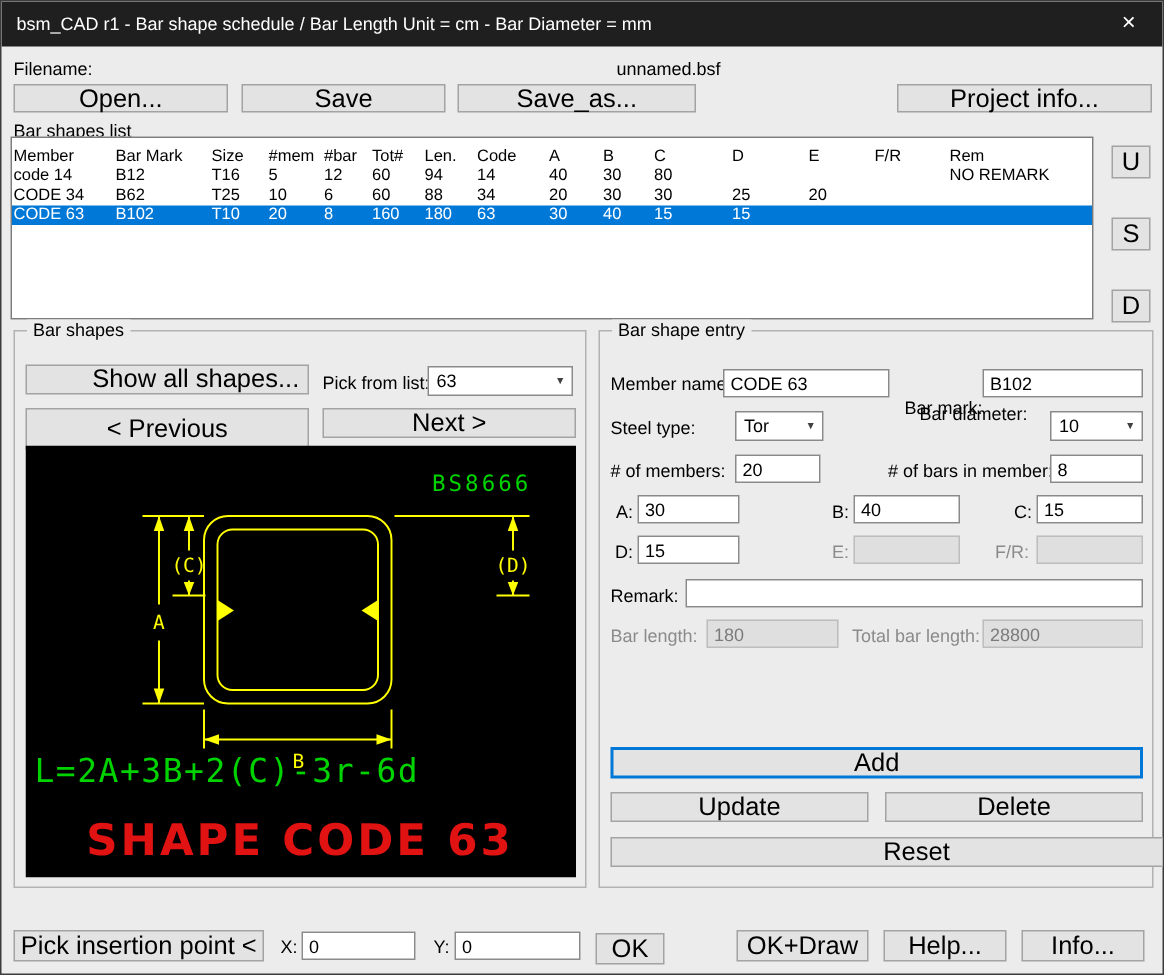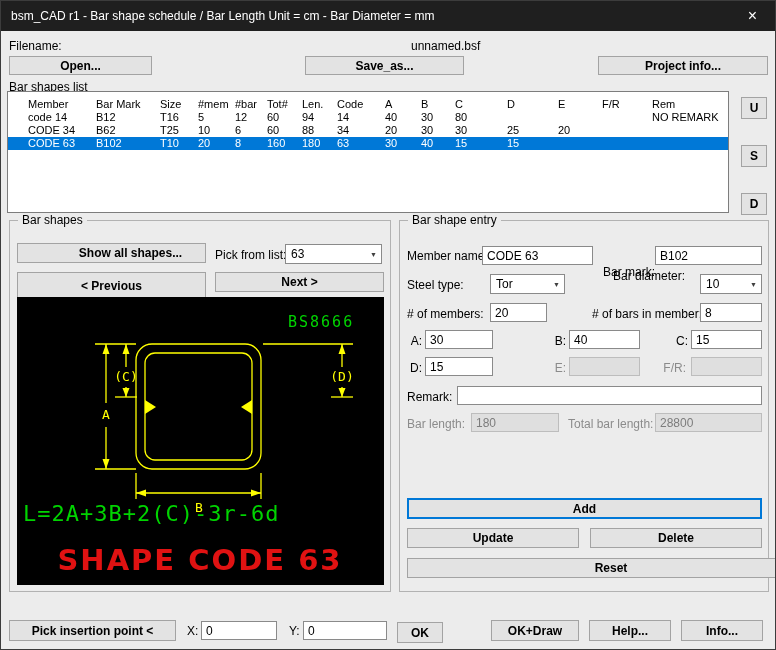--- a/index.html
+++ b/index.html
@@ -10,30 +10,30 @@
     font-family:"Liberation Sans","DejaVu Sans",sans-serif;
     font-size:12px; color:#000;
     border:1px solid #3c3c3c; overflow:hidden;
   }
   .titlebar { position:absolute; left:0; top:0; width:100%; height:30px; background:var(--titlebar-bg,#1f1f1f); color:#fff; display:flex; align-items:center; }
   .titlebar .title { margin-left:10px; font-size:12px; white-space:nowrap; }
   .close-btn { position:absolute; right:0; top:0; width:45px; height:30px; color:#fff; background:transparent; border:none; font-size:16px; line-height:30px; text-align:center; font-family:inherit; }
   .lbl { position:absolute; font-size:12px; white-space:nowrap; }
   .lbl.right { text-align:right; }
   .lbl.dis { color:#8b8b8b; }
-  .btn { position:absolute; background:#e3e3e3; border:1px solid #a3a3a3; font-family:inherit; font-size:12px; color:#000; display:flex; align-items:center; justify-content:center; white-space:nowrap;font-weight:bold; }
+  .btn { position:absolute; background:#e3e3e3; border:1px solid #a3a3a3; font-family:inherit; font-size:17px; color:#000; display:flex; align-items:center; justify-content:center; white-space:nowrap; }
   .btn.default { border:2px solid var(--accent,#0078d7); }
   .input { position:absolute; height:19px; border:1px solid #8a8a8a; background:#fff; font-family:inherit; font-size:12px; padding:0 4px; color:#000; }
   .input:disabled { background:#dfdfdf; border-color:#bdbdbd; color:#7c7c7c; }
   .select { position:absolute; height:20px; border:1px solid #8a8a8a; background:#fff; display:flex; align-items:center; justify-content:space-between; padding:0 4px 0 5px; font-size:12px; }
   .select .arrow { font-size:7px; color:#404040; line-height:1; }
   .group { position:absolute; border:1px solid #b2b2b2; }
   .group-label { position:absolute; top:-8px; left:8px; background:var(--dialog-bg,#ececec); padding:0 4px; font-size:12px; white-space:nowrap; }
   .listbox { position:absolute; left:6px; top:90px; width:722px; height:122px; background:#fff; border:1px solid #7d7d7d; padding-top:6px; overflow:hidden; font-size:11px; }
-  .lb-row { display:grid; grid-template-columns:68px 64px 38px 37px 32px 35px 35px 48px 36px 34px 52px 51px 44px 50px 1fr; height:13px; line-height:13px; padding-left:20px; white-space:nowrap; }
+  .lb-row { display:grid; grid-template-columns:68px 64px 38px 37px 32px 35px 35px 48px 36px 34px 52px 51px 44px 50px 1fr; height:13px; line-height:13px; padding-left:1px; white-space:nowrap; }
   .lb-row span { overflow:hidden; }
   .lb-row.selected { background:var(--accent,#0078d7); color:#fff; }
   .canvas { position:absolute; left:16px; top:296px; width:367px; height:288px; }
   .cv-line { stroke:var(--canvas-line,#ffff00); stroke-width:1.3; fill:none; }
   .cv-fill { fill:var(--canvas-line,#ffff00); }
   .cv-dimtext { fill:var(--canvas-line,#ffff00); font-family:"DejaVu Sans Mono",monospace; font-size:13px; text-anchor:middle; }
   .cv-green { fill:var(--canvas-green,#00d400); }
   .cv-mono { font-family:"DejaVu Sans Mono",monospace; }
   .cv-red { fill:var(--canvas-red,#e01212); font-family:"DejaVu Sans",sans-serif; }
   .status { white-space:pre; }
@@ -45,20 +45,21 @@
 
   <div class="titlebar">
     <span class="title">bsm_CAD r1 - Bar shape schedule / Bar Length Unit = cm - Bar Diameter = mm</span>
     <button class="close-btn">×</button>
   </div>
 
   <span class="lbl" style="left:8px;top:38px;">Filename:</span>
   <span class="lbl" style="left:410px;top:38px;">unnamed.bsf</span>
 
   <button class="btn" style="left:8px;top:55px;width:143px;height:19px;">Open...</button>
+  <button class="btn" style="left:160px;top:55px;width:136px;height:19px;">Save</button>
   <button class="btn" style="left:304px;top:55px;width:159px;height:19px;">Save_as...</button>
   <button class="btn" style="left:597px;top:55px;width:170px;height:19px;">Project info...</button>
 
   <span class="lbl" style="left:8px;top:79px;">Bar shapes list</span>
   <div class="listbox">
     <div class="lb-row">
       <span>Member</span>
         <span>Bar Mark</span>
         <span>Size</span>
         <span>#mem</span>
@@ -185,21 +186,21 @@
   <div class="group" style="left:398px;top:219px;width:370px;height:372px;">
     <span class="group-label">Bar shape entry</span>
   </div>
 
   <span class="lbl" style="left:406px;top:248px;">Member name:</span>
   <input class="input" style="left: 481px; top: 245px; width: 111px;" value="CODE 63">
   <span class="lbl" style="left:602px;top:264px;">Bar mark:</span>
   <input class="input" style="left: 654px; top: 245px; width: 107px;" value="B102">
 
   <span class="lbl" style="left:406px;top:277px;">Steel type:</span>
-  <div class="select" style="left:489px;top:273px;width:75px;">
+  <div class="select" style="left:489px;top:273px;width:59px;">
     <span>Tor</span>
     <span class="arrow">▼</span>
   </div>
   <span class="lbl" style="left:612px;top:268px;">Bar diameter:</span>
   <div class="select" style="left:699px;top:273px;width:62px;">
     <span>10</span>
     <span class="arrow">▼</span>
   </div>
 
   <span class="lbl" style="left:406px;top:306px;"># of members:</span>

